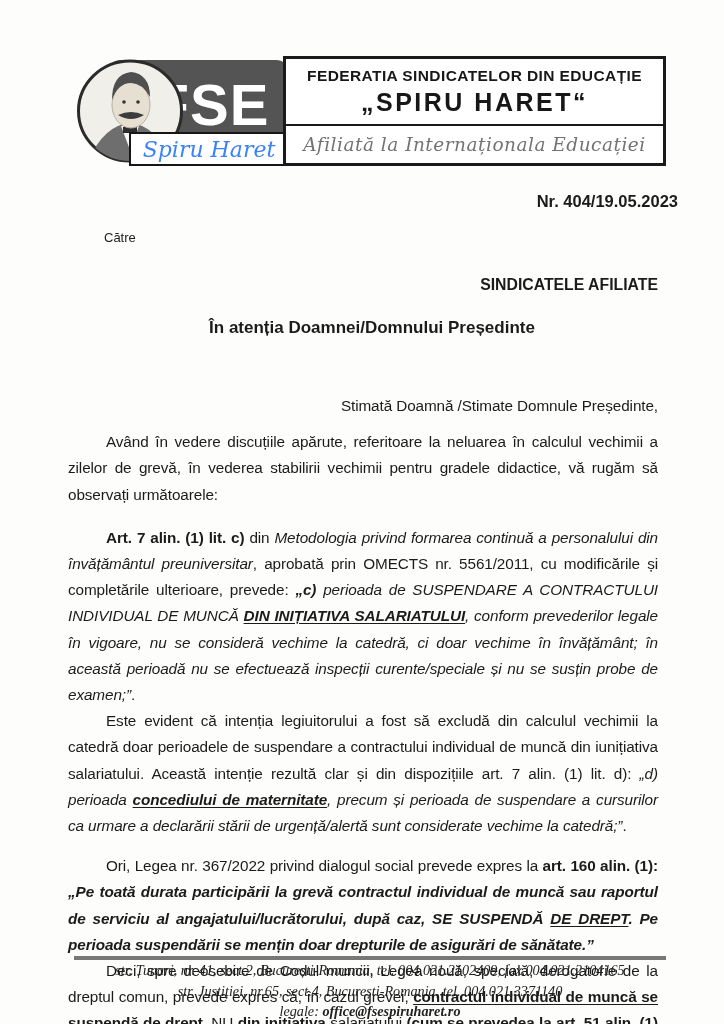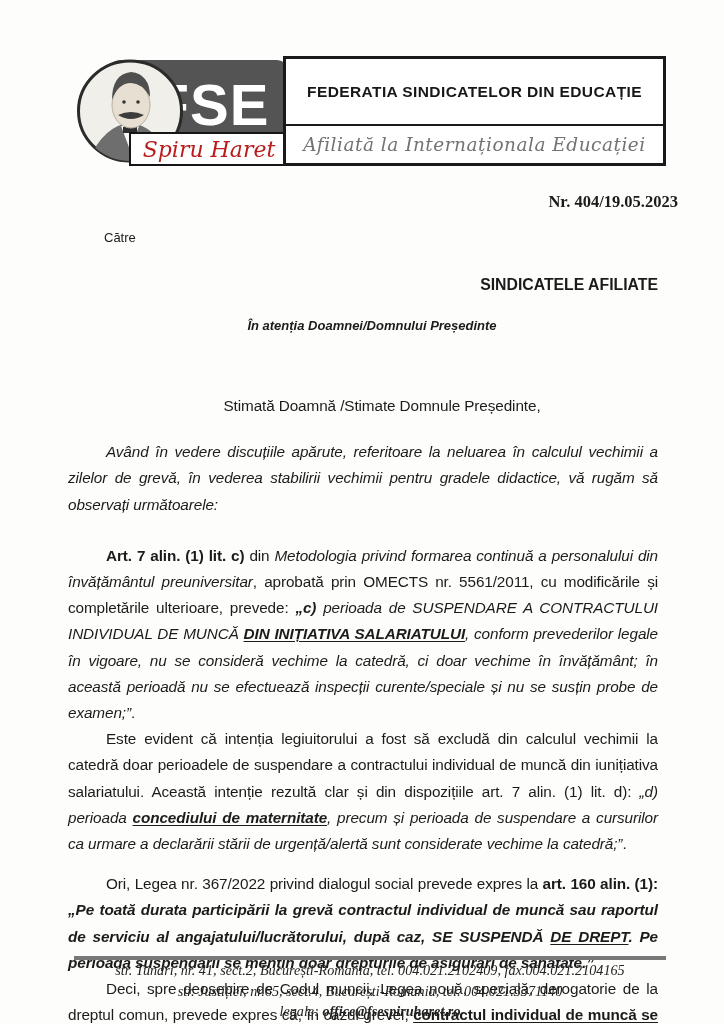--- a/index.html
+++ b/index.html
@@ -18,51 +18,51 @@
   }
   .fse-text{
     color:#fff;font-weight:bold;font-size:58px;line-height:1;
     letter-spacing:1px;padding-left:26px;
   }
   .portrait{position:absolute;left:-3px;top:2px;}
   .sig-box{
     position:absolute;left:51px;top:76px;width:160px;height:34px;
     background:#fff;border:2px solid #161616;box-sizing:border-box;
     display:flex;align-items:center;justify-content:center;
-    font-family:"DejaVu Serif",serif;font-style:italic;font-size:22px;color:#b91c1c;
+    font-family:"DejaVu Serif",serif;font-style:italic;font-size:22px;color:#3b82f6;
   }
   .org-box{
     position:absolute;left:205px;top:0;width:383px;height:110px;
     border:3px solid #1a1a1a;background:#fff;box-sizing:border-box;
   }
   .org-top{
     height:67px;border-bottom:2px solid #1a1a1a;box-sizing:border-box;
     display:flex;flex-direction:column;align-items:center;justify-content:center;gap:3px;
   }
   .org-name{font-weight:bold;font-size:15.5px;letter-spacing:0.4px;color:#171717;}
   .org-subname{font-weight:bold;font-size:25px;letter-spacing:2.5px;color:#171717;}
   .org-affil{
     height:37px;display:flex;align-items:center;justify-content:center;
     font-family:"DejaVu Serif",serif;font-style:italic;font-size:18.5px;
     letter-spacing:0.5px;color:#737373;
   }
   
-  .doc-number{position:absolute;top:192px;right:46px;font-weight:bold;font-size:16.5px;font-family:Liberation Serif, serif;}
+  .doc-number{position:absolute;top:192px;right:46px;font-weight:bold;font-size:16.5px;}
   .to-label{position:absolute;top:230px;left:104px;font-size:13px;}
   .h-recipient{position:absolute;top:276px;left:68px;right:66px;text-align:right;font-weight:bold;font-size:15.8px;}
-  .h-attention{position:absolute;top:318px;left:68px;right:48px;text-align:center;font-weight:bold;font-size:13px;font-style:italic;}
+  .h-attention{position:absolute;top:318px;left:68px;right:48px;text-align:center;font-weight:bold;font-size:17px;}
   
   .body-text{
     position:absolute;left:68px;width:590px;top:393px;
     font-size:15.3px;line-height:26.2px;letter-spacing:-0.1px;
     text-align:justify;color:#1b1b1b;
   }
   .body-text p{margin:0;text-indent:38px;}
-  p.salutation{margin-bottom:20px;text-align:center;}
-  p.gap-after{margin-bottom:25px;font-style:italic;}
+  p.salutation{margin-bottom:10px;text-align:right;}
+  p.gap-after{margin-bottom:17px;}
   p.gap-before{margin-top:14px;}
   .b{font-weight:bold;}
   .i{font-style:italic;}
   .u{text-decoration:underline;text-underline-offset:2px;}
   
   .footer{
     position:absolute;left:74px;right:58px;top:956px;
     border-top:4px solid #787878;padding-top:0;text-align:center;
     font-family:"Liberation Serif",serif;font-style:italic;
     font-size:14.2px;line-height:20.5px;color:#222;
@@ -96,20 +96,21 @@
           <path d="M43 57 Q56 51 69 57 Q56 65 43 57 Z" fill="#3c3c3c"></path>
         </g>
       </svg>
       <div class="sig-box">
         <span>Spiru Haret</span>
       </div>
     </div>
     <div class="org-box">
       <div class="org-top">
         <div class="org-name">FEDERATIA SINDICATELOR DIN EDUCAȚIE</div>
+        <div class="org-subname">„SPIRU HARET“</div>
       </div>
       <div class="org-affil">Afiliată la Internaționala Educației</div>
     </div>
   </div>
 
   <div class="doc-number">Nr. 404/19.05.2023</div>
   <div class="to-label">Către</div>
   <div class="h-recipient">SINDICATELE AFILIATE</div>
   <div class="h-attention">În atenția Doamnei/Domnului Președinte</div>
 

